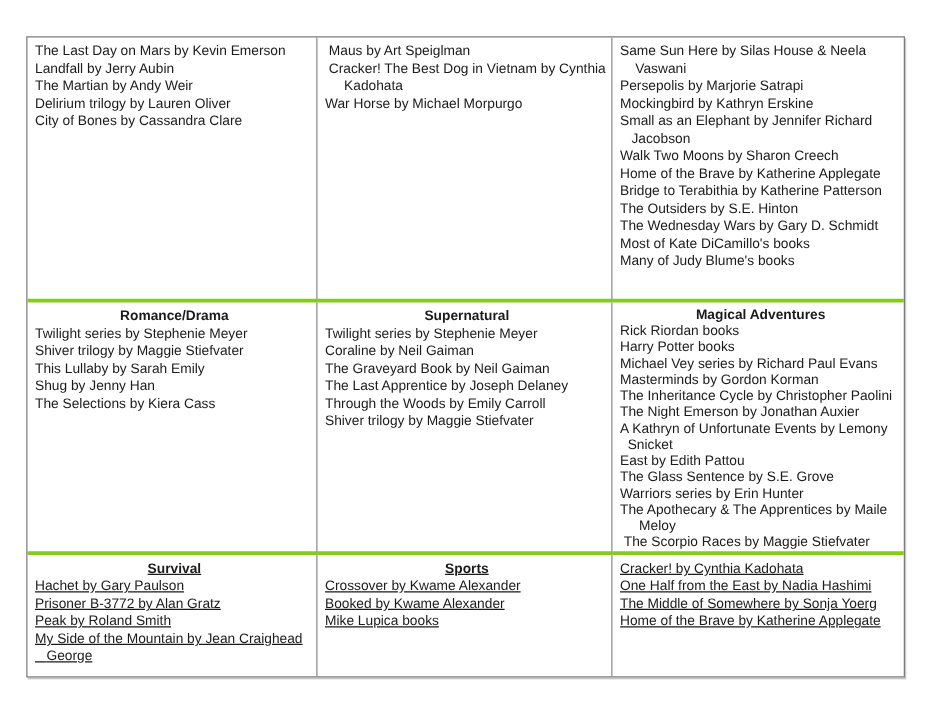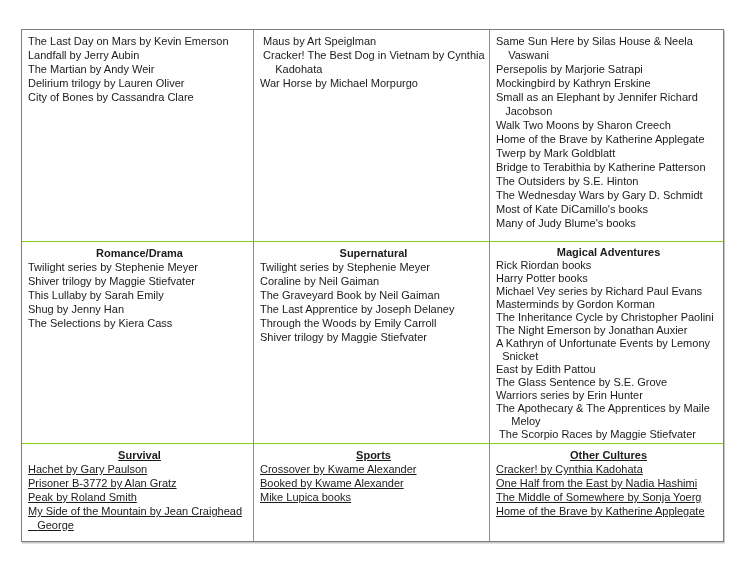--- a/index.html
+++ b/index.html
@@ -31,21 +31,21 @@
   .t-row {
     display: grid;
     grid-template-columns: 232px 236px 233px;
   }
   .t-row.r1 { height: 212px; }
   .t-row.r2 { height: 202px; }
   .t-row.r3 { height: 97px; }
   .t-cell {
     box-sizing: border-box;
     border-right: 1px solid #8c8c8c;
-    border-bottom: 1px solid #84cc16;
+    border-bottom: 3px solid #84cc16;
     padding: 4px 2px 0 6px;
     overflow: hidden;
     color: #1b1b1b;
     font-size: 11px;
     line-height: 14px;
   }
   .t-cell:last-child { border-right: none; }
   .t-row:last-child .t-cell { border-bottom: none; text-decoration: underline; }
   .cell-header {
     font-weight: bold;
@@ -90,21 +90,20 @@
         <div class="book-list">
 
         <div class="book">Same Sun Here by Silas House &amp; Neela
     Vaswani</div>
             <div class="book">Persepolis by Marjorie Satrapi</div>
             <div class="book">Mockingbird by Kathryn Erskine</div>
             <div class="book">Small as an Elephant by Jennifer Richard
    Jacobson</div>
             <div class="book">Walk Two Moons by Sharon Creech</div>
             <div class="book">Home of the Brave by Katherine Applegate</div>
-            <div class="book">Twerp by Mark Goldblatt</div>
             <div class="book">Bridge to Terabithia by Katherine Patterson</div>
             <div class="book">The Outsiders by S.E. Hinton</div>
             <div class="book">The Wednesday Wars by Gary D. Schmidt</div>
             <div class="book">Most of Kate DiCamillo's books</div>
             <div class="book">Many of Judy Blume's books</div>
           </div>
       </div>
     </div>
 
     <div class="t-row r2">
@@ -168,21 +167,20 @@
       <div class="t-cell">
         <div class="cell-header">Sports</div>
         <div class="book-list">
 
         <div class="book">Crossover by Kwame Alexander</div>
             <div class="book">Booked by Kwame Alexander</div>
             <div class="book">Mike Lupica books</div>
           </div>
       </div>
       <div class="t-cell">
-        <div class="cell-header">Other Cultures</div>
         <div class="book-list">
 
         <div class="book">Cracker! by Cynthia Kadohata</div>
             <div class="book">One Half from the East by Nadia Hashimi</div>
             <div class="book">The Middle of Somewhere by Sonja Yoerg</div>
             <div class="book">Home of the Brave by Katherine Applegate</div>
           </div>
       </div>
     </div>
 

